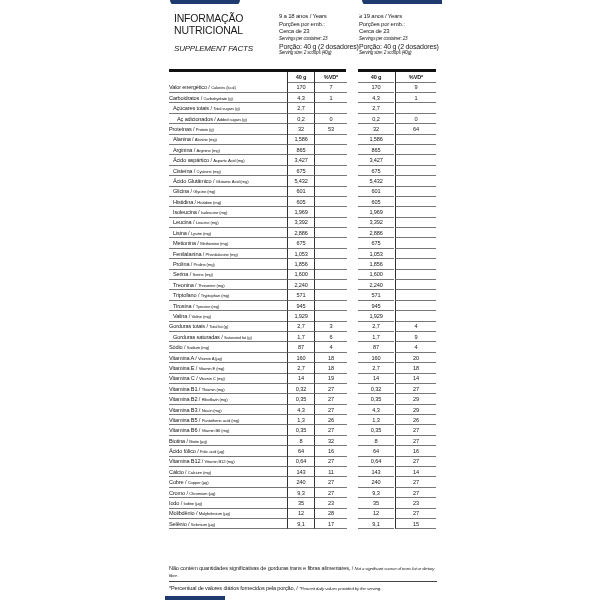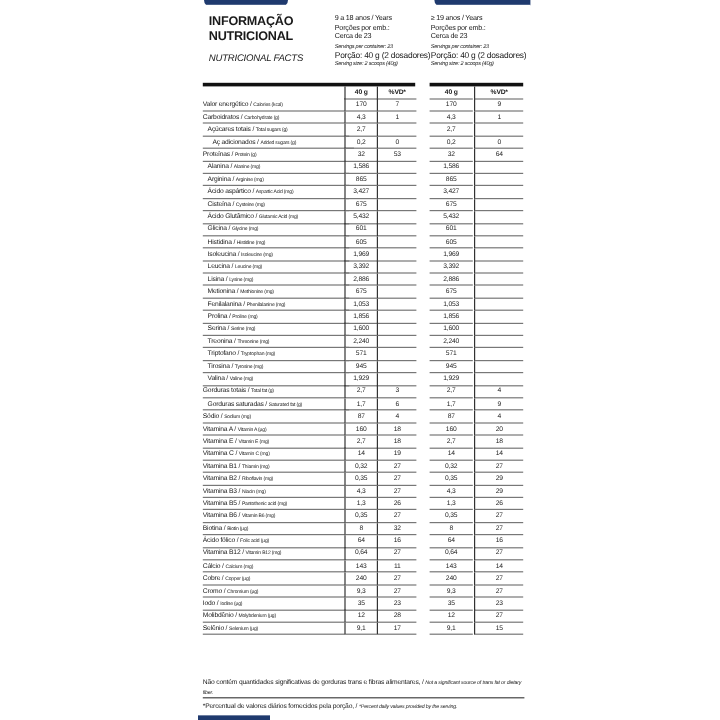--- a/index.html
+++ b/index.html
@@ -1,21 +1,21 @@
 <!DOCTYPE html>
 <html><head>
 <meta charset="utf-8">
 <style>
   html, body { margin:0; padding:0; background:#ffffff; }
   body { width:600px; height:600px; position:relative; overflow:hidden; font-family:"Liberation Sans", sans-serif; color:#1a1a1a; }
   .band-left { position:absolute; left:170px; top:0; width:70px; height:6px; background:#1f3a6e; border-radius:0 0 18px 18px; }
   .band-right { position:absolute; left:362px; top:0; width:80px; height:6px; background:#1f3a6e; border-radius:0 0 12px 30px; }
   .band-bottom { position:absolute; left:165px; top:596px; width:60px; height:4px; background:#1f3a6e; }
   .panel { position:absolute; left:162px; top:4px; width:280px; height:592px; background:#fff; }
-  .title { position:absolute; left:174px; top:12px; font-weight:bold; font-size:10.5px; line-height:12px; letter-spacing:-0.2px; }
+  .title { position:absolute; left:174px; top:12px; font-weight:normal; font-size:10.5px; line-height:12px; letter-spacing:-0.2px; }
   .subtitle { position:absolute; left:174px; top:44px; font-style:italic; font-size:8px; letter-spacing:-0.2px; }
   .hdr { position:absolute; top:13px; font-size:6px; line-height:7.6px; letter-spacing:-0.2px; }
   .hdr .sm { font-style:italic; font-size:4.6px; line-height:6px; display:block; }
   .hdr .por { font-size:7px; display:block; margin-top:1px; }
   .hdr-a { left:279px; }
   .hdr-b { left:359px; }
   .thick { position:absolute; top:69px; height:3px; background:#111; }
   .thick-a { left:169px; width:177px; }
   .thick-b { left:358px; width:78px; }
   .rows { position:absolute; left:169px; top:72px; width:270px; }
@@ -42,21 +42,21 @@
 <div class="band-left"></div>
 <div class="band-right"></div>
 <div class="band-bottom"></div>
 
 <div class="panel"></div>
 
 <div class="title">
   <div>INFORMAÇÃO</div>
   <div>NUTRICIONAL</div>
 </div>
-<div class="subtitle">NUTRICIONAL FACTS</div>
+<div class="subtitle">SUPPLEMENT FACTS</div>
 
 <div class="hdr hdr-a">
   <span>9 a 18 anos / Years</span><br>
   <span>Porções por emb.:</span><br>
   <span>Cerca de 23</span>
   <span class="sm">Servings per container: 23</span>
   <span class="por">Porção: 40 g (2 dosadores)</span>
   <span class="sm">Serving size: 2 scoops (40g)</span>
 </div>
 <div class="hdr hdr-b">

